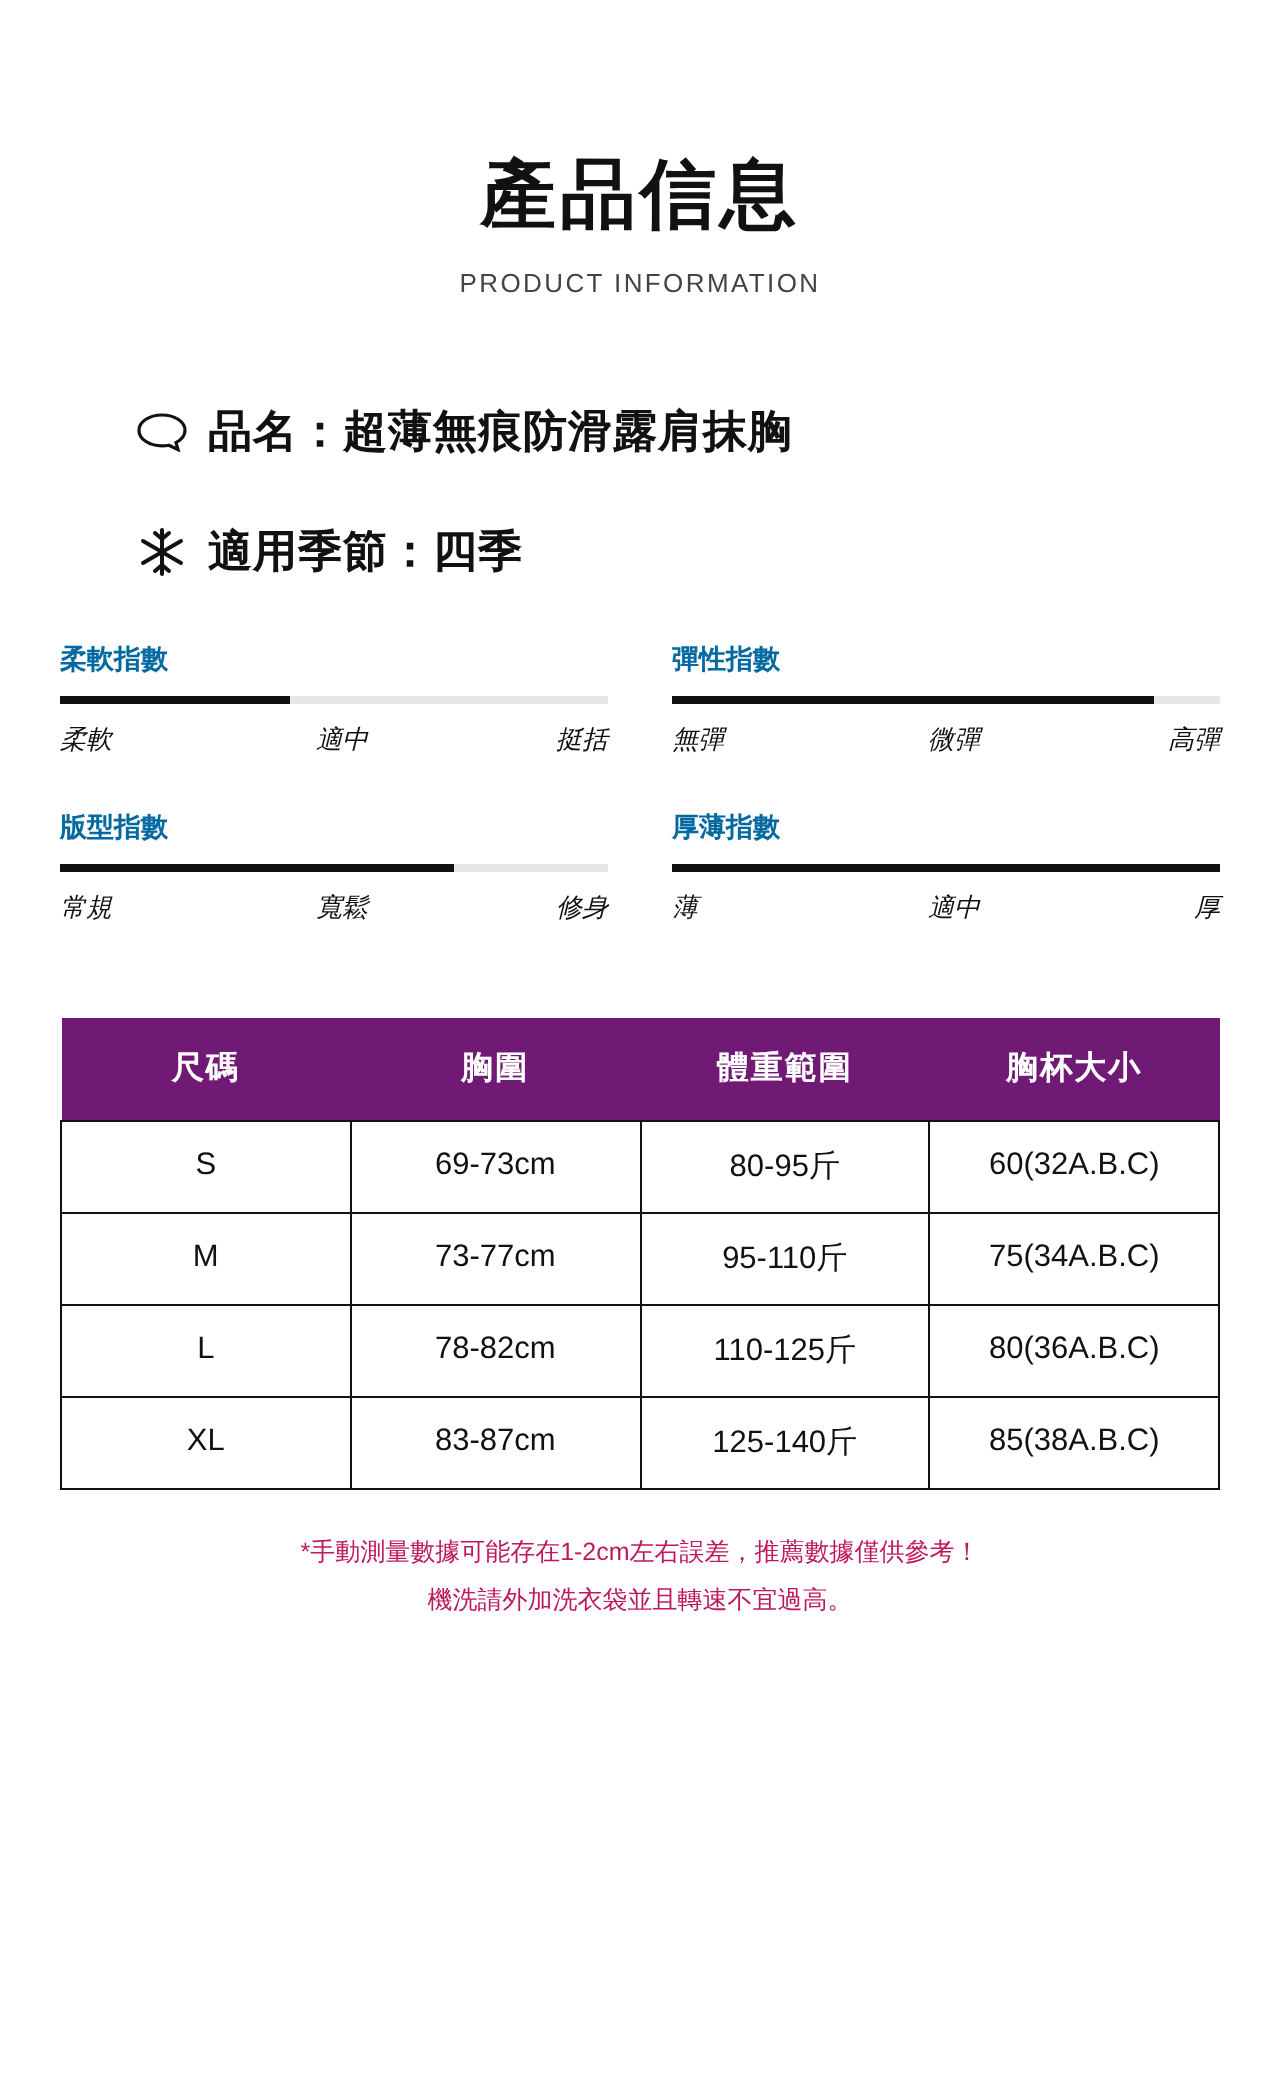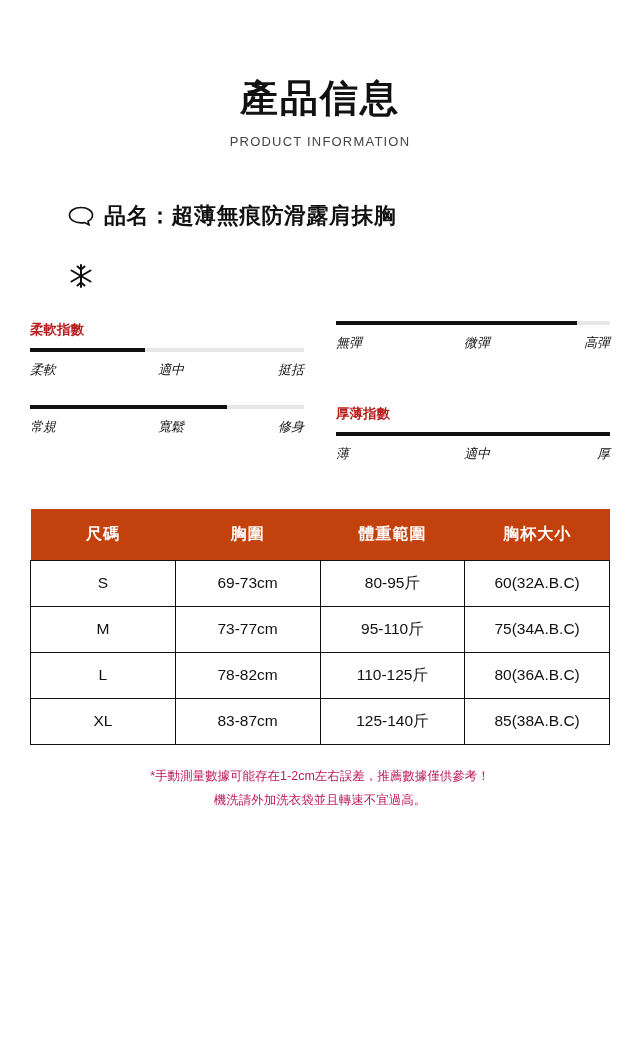--- a/index.html
+++ b/index.html
@@ -76,21 +76,21 @@
     margin-top: 26px;
     padding: 0 30px;
     display: grid;
     grid-template-columns: 1fr 1fr;
     column-gap: 32px;
     row-gap: 26px;
   }
   .meter-label {
     font-size: 13.5px;
     font-weight: 700;
-    color: #b91c1c;
+    color: #0369a1;
     margin-bottom: 9px;
   }
   .meter-track {
     position: relative;
     height: 4px;
     background: #e7e7e7;
     margin-bottom: 9px;
   }
   .meter-fill {
     position: absolute;
@@ -111,21 +111,21 @@
   
   .table-wrap {
     margin: 46px 30px 0 30px;
   }
   table.size-table {
     width: 100%;
     border-collapse: collapse;
     table-layout: fixed;
   }
   table.size-table th {
-    background: #c2410c;
+    background: #701a75;
     color: #ffffff;
     font-size: 16px;
     font-weight: 700;
     padding: 15px 0;
     letter-spacing: 1px;
     border: none;
   }
   table.size-table td {
     border: 1px solid #111111;
     border-top: none;
@@ -174,50 +174,53 @@
             <line x1="13" y1="2" x2="13" y2="24"></line>
             <line x1="3.5" y1="7.5" x2="22.5" y2="18.5"></line>
             <line x1="3.5" y1="18.5" x2="22.5" y2="7.5"></line>
             <line x1="9.5" y1="3.5" x2="13" y2="6.5"></line>
             <line x1="16.5" y1="3.5" x2="13" y2="6.5"></line>
             <line x1="9.5" y1="22.5" x2="13" y2="19.5"></line>
             <line x1="16.5" y1="22.5" x2="13" y2="19.5"></line>
           </g>
         </svg>
       </span>
+      <span class="info-text">適用季節：四季</span>
     </div>
 
   </div>
 
   <div class="meters">
 
     <div class="meter">
       <div class="meter-label">柔軟指數</div>
       <div class="meter-track">
         <div class="meter-fill" style="width: 42%;"></div>
       </div>
       <div class="meter-scale">
         <span>柔軟</span>
         <span>適中</span>
         <span>挺括</span>
       </div>
     </div>
 
     <div class="meter">
+      <div class="meter-label">彈性指數</div>
       <div class="meter-track">
         <div class="meter-fill" style="width: 88%;"></div>
       </div>
       <div class="meter-scale">
         <span>無彈</span>
         <span>微彈</span>
         <span>高彈</span>
       </div>
     </div>
 
     <div class="meter">
+      <div class="meter-label">版型指數</div>
       <div class="meter-track">
         <div class="meter-fill" style="width: 72%;"></div>
       </div>
       <div class="meter-scale">
         <span>常規</span>
         <span>寬鬆</span>
         <span>修身</span>
       </div>
     </div>
 

